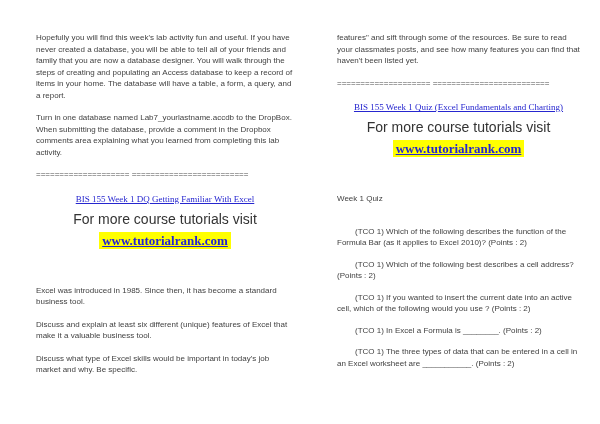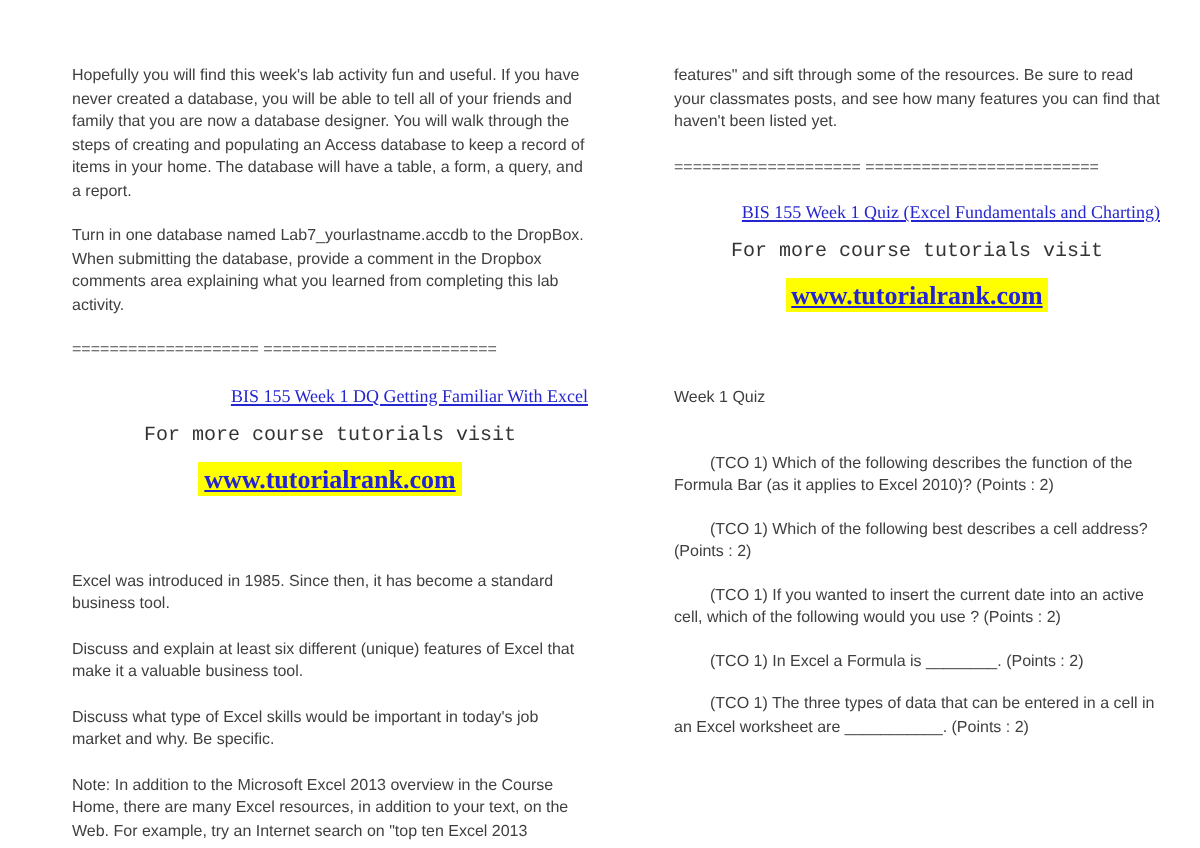--- a/index.html
+++ b/index.html
@@ -31,32 +31,32 @@
   }
   .divider {
     font-size: 8px;
     line-height: 11.5px;
     color: #4a4a4a;
     letter-spacing: 0px;
     white-space: nowrap;
     overflow: hidden;
     margin: 8px 0 7px 0;
   }
-  .course-link-line { text-align: right; margin: 0 0 7px 0; }
+  .course-link-line { text-align: center; margin: 0 0 7px 0; }
   .course-link {
     font-family: "Liberation Serif", serif;
     font-size: 9px;
     line-height: 12px;
     color: #2626cf;
     text-decoration: underline;
     cursor: pointer;
   }
   .tagline {
-    font-family: Liberation Mono, monospace;
-    font-size: 10px;
+    font-family: Liberation Sans, sans-serif;
+    font-size: 14px;
     line-height: 12px;
     color: #333333;
     text-align: center;
     margin: 0 0 6px 0;
   }
   .site-link-line { text-align: center; margin: 0 0 0 0; }
   .site-link {
     font-family: "Liberation Serif", serif;
     font-size: 13px;
     font-weight: bold;
@@ -97,21 +97,20 @@
       <span class="course-link">BIS 155 Week 1 DQ Getting Familiar With Excel</span>
     </div>
     <div class="tagline">For more course tutorials visit</div>
     <div class="site-link-line">
       <span class="site-link">www.tutorialrank.com</span>
     </div>
 
     <p class="para after-links">Excel was introduced in 1985. Since then, it has become a standard business tool.</p>
     <p class="para">Discuss and explain at least six different (unique) features of Excel that make it a valuable business tool.</p>
     <p class="para">Discuss what type of Excel skills would be important in today's job market and why. Be specific.</p>
-    <p class="para">Note: In addition to the Microsoft Excel 2013 overview in the Course Home, there are many Excel resources, in addition to your text, on the Web. For example, try an Internet search on "top ten Excel 2013</p>
   </div>
 
   <div id="right-col" class="column">
     <p class="para">features" and sift through some of the resources. Be sure to read your classmates posts, and see how many features you can find that haven't been listed yet.</p>
 
     <div class="divider">==================== =========================</div>
 
     <div class="course-link-line">
       <span class="course-link">BIS 155 Week 1 Quiz (Excel Fundamentals and Charting)</span>
     </div>

